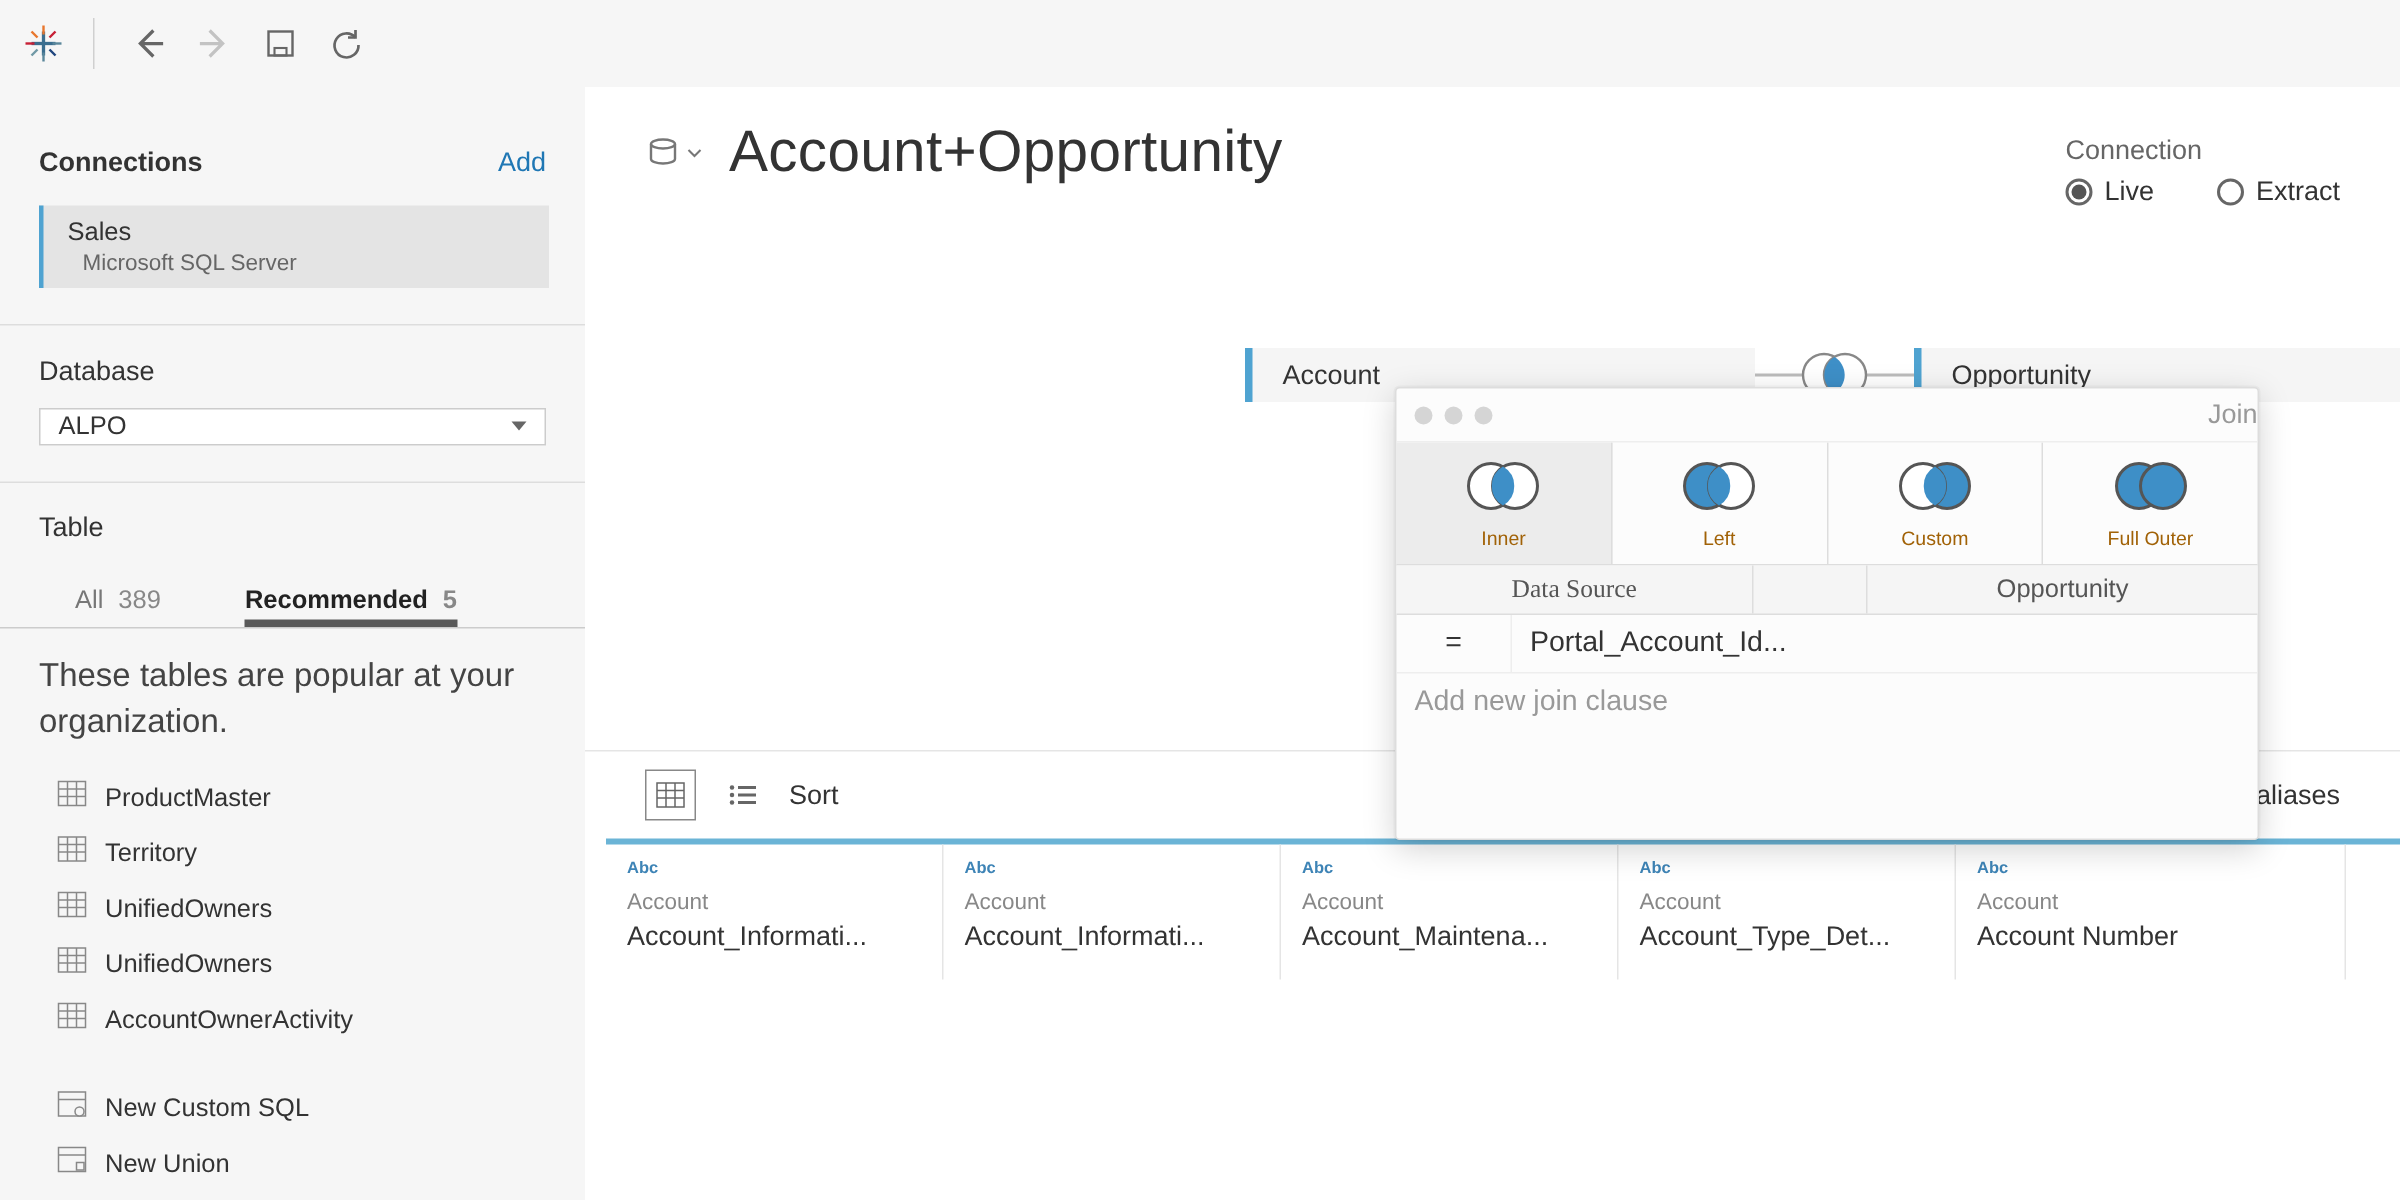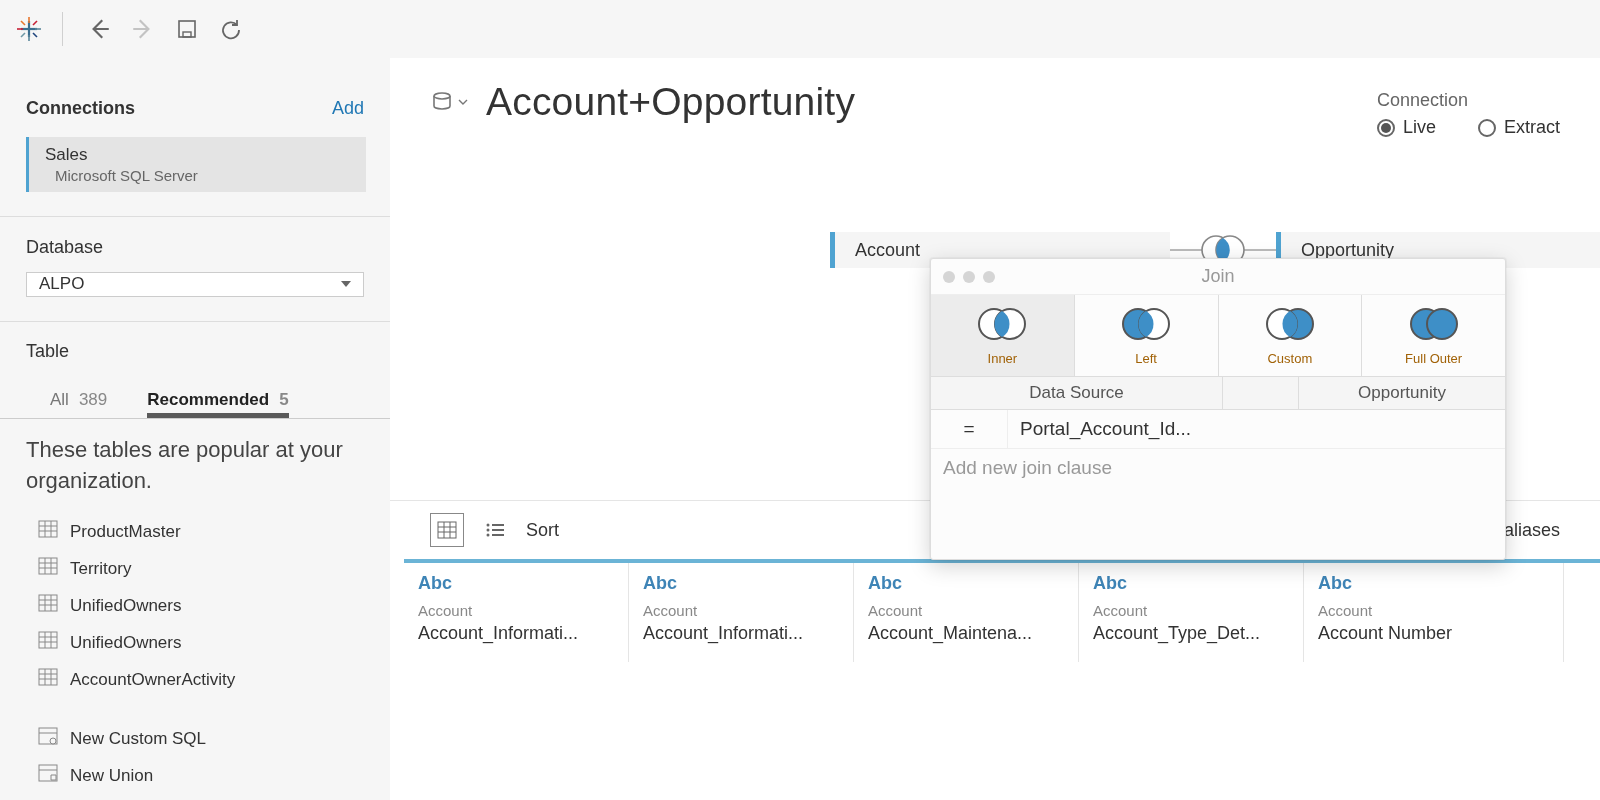--- a/index.html
+++ b/index.html
@@ -26,21 +26,21 @@
   .hr { height: 1px; background: #ddd; margin-top: 24px; }
   
   .sec-label { padding: 20px 26px 14px 26px; font-size: 18px; color: #333; font-weight: 400; }
   .db-select { margin: 0 26px; height: 38px; background: #fff; border: 1px solid #ccc; display: flex; align-items: center; justify-content: space-between; padding: 0 12px; font-size: 17px; }
   .db-caret { border-left: 5px solid transparent; border-right: 5px solid transparent; border-top: 6px solid #666; }
   
   .tabs { display: flex; padding: 0 26px; margin-top: 6px; align-items: flex-end; }
   .tab { padding: 8px 0; color: #777; font-size: 17px; display: flex; gap: 10px; }
   .tab .count { color: #888; }
   .tab.active { color: #222; font-weight: 600; border-bottom: 5px solid #5a5a5a; }
-  .tab.all { margin-left: 24px; margin-right: 40px; }
+  .tab.all { margin-left: 24px; margin-right: 56px; }
   .tab.rec { padding-bottom: 3px; margin-bottom: 0px;}
   .tabs-underline { height: 2px; background: #ccc; margin: 0 0 0 0; }
   
   .hint { padding: 16px 26px 10px 26px; font-size: 22px; color: #444; line-height: 1.4; }
   
   .tbl-list { padding: 6px 26px; }
   .tbl-item { display: flex; align-items: center; gap: 12px; padding: 7px 12px; font-size: 17px; color: #333; }
   .tbl-icon { color: #777; }
   .newrow { margin-top: 22px; }
   
@@ -69,37 +69,37 @@
   .viewbtn { width: 34px; height: 34px; border: 1px solid transparent; display:flex; align-items:center; justify-content:center; color:#666; }
   .viewbtn.active { border-color:#888; }
   .midlabel { font-size: 18px; }
   .spacer { flex:1; }
   .chk { display:flex; align-items:center; gap:10px; font-size:18px; color:#333; }
   .chk .box { width:18px; height:18px; border:1px solid #888; }
   
   
   .cols { display:flex; border-top: 4px solid #6bb4d6; margin: 0 0 0 14px;}
   .col { width: 225px; border-right:1px solid #e5e5e5; padding: 10px 12px 18px 14px; }
-  .col .ctype { color:#3e84b6; font-size:18px; font-weight:600; }
+  .col .ctype { color:#3e84b6; font-size:11px; font-weight:600; }
   .col .csrc { color:#888; font-size:15px; margin-top:8px; }
   .col .cname { font-size:18px; margin-top:4px; white-space:nowrap; overflow:hidden; text-overflow:ellipsis; }
   
   
   .dialog { position:absolute; left: 540px; top: 200px; width: 576px; background:#fcfcfc; border:1px solid #ddd; box-shadow: 0 6px 22px rgba(0,0,0,0.18), 0 0 0 1px rgba(0,0,0,0.03); border-radius: 3px; z-index: 50;}
   .dlg-titlebar { height: 36px; display:flex; align-items:center; position:relative; border-bottom:1px solid #eee; }
   .traff { display:flex; gap:8px; padding-left: 12px; }
   .tdot { width:12px; height:12px; border-radius:50%; background:#d5d5d5; }
-  .dlg-title { position:absolute; width:100%; text-align:center; color:#999; font-size:18px; }
+  .dlg-title { position:absolute; width:100%; text-align:right; color:#999; font-size:18px; }
   .join-types { display:flex; border-bottom:1px solid #ddd; }
   .jt { flex:1; text-align:center; padding: 10px 0 10px 0; border-right:1px solid #ddd; font-size:13px; color:#a16207; }
   .jt:last-child { border-right:none; }
   .jt.active { background:#ececec; }
   .venn { margin: 0 auto 8px auto; display:block;}
   .dlg-headers { display:flex; border-bottom:1px solid #ddd; background:#f5f5f5; font-size:17px; color:#555; }
-  .dh-left { width: 292px; text-align:center; padding:6px 0; border-right:1px solid #ddd; }
+  .dh-left { width: 238px; text-align:center; padding:6px 0; border-right:1px solid #ddd;font-family:Liberation Serif, serif; }
   .dh-mid { width: 76px; border-right:1px solid #ddd; }
   .dh-right { flex:1; text-align:center; padding:6px 0; }
   .dlg-row { display:flex; border-bottom:1px solid #eee; font-size:19px; }
   .dr-left { width:250px; padding:8px 12px; }
   .dr-mid { width:76px; text-align:center; padding:8px 0; }
   .dr-right { flex:1; padding:8px 12px; white-space:nowrap; overflow:hidden; text-overflow:ellipsis; border-left:1px solid #eee;}
   .dlg-add { padding: 8px 12px 10px 12px; color:#999; font-size:19px; }
   .dlg-pad { height: 70px; }
 </style>
 </head>

